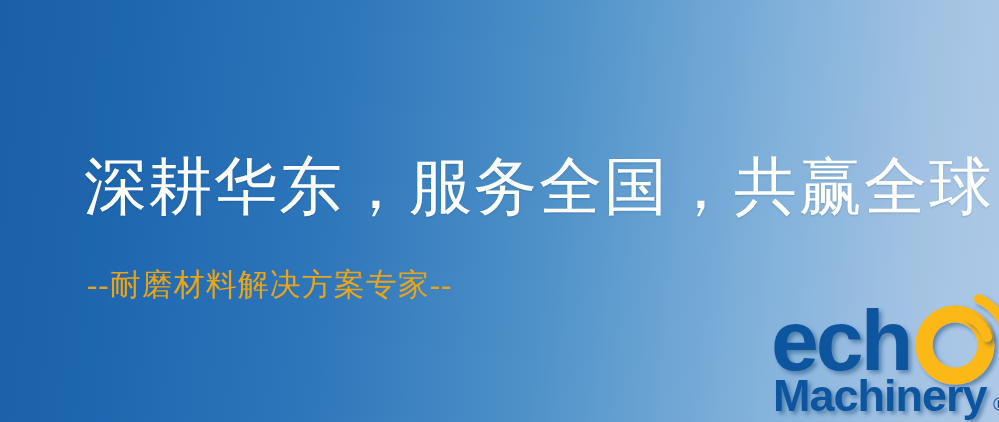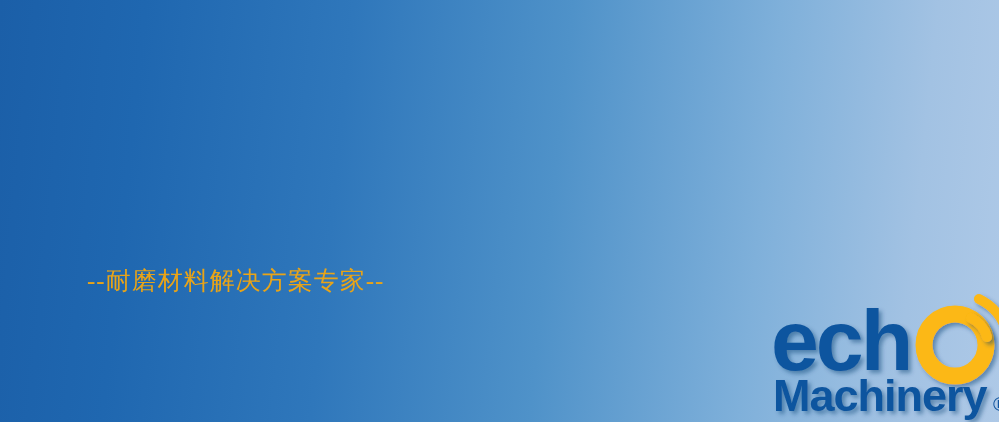--- a/index.html
+++ b/index.html
@@ -39,21 +39,21 @@
     white-space: nowrap;
     text-shadow: 0 1px 2px rgba(10, 50, 95, 0.20);
   }
 
   
   .subtitle {
     position: absolute;
     left: 87px;
     top: 266px;
     font-family: "Liberation Serif", "DejaVu Serif", serif;
-    font-size: 25px;
+    font-size: 31px;
     line-height: 1.2;
     letter-spacing: 1px;
     color: #e9a417;
     white-space: nowrap;
   }
 
   
   .logo {
     position: absolute;
     left: 745px;
@@ -87,20 +87,21 @@
   .logo-reg-text {
     font-family: "Liberation Sans", sans-serif;
     font-size: 21px;
   }
 </style>
 </head>
 <body>
 
 <div id="banner">
 
+  <div class="headline">深耕华东，服务全国，共赢全球</div>
 
   <div class="subtitle">--耐磨材料解决方案专家--</div>
 
   <div class="logo">
     <svg viewBox="0 0 254 130" xmlns="http://www.w3.org/2000/svg">
       <defs>
         <filter id="logoShadow" x="-30%" y="-30%" width="180%" height="180%">
           <feDropShadow dx="3" dy="3" stdDeviation="2.2" flood-color="#0d3b6e" flood-opacity="0.45"></feDropShadow>
         </filter>
       </defs>

